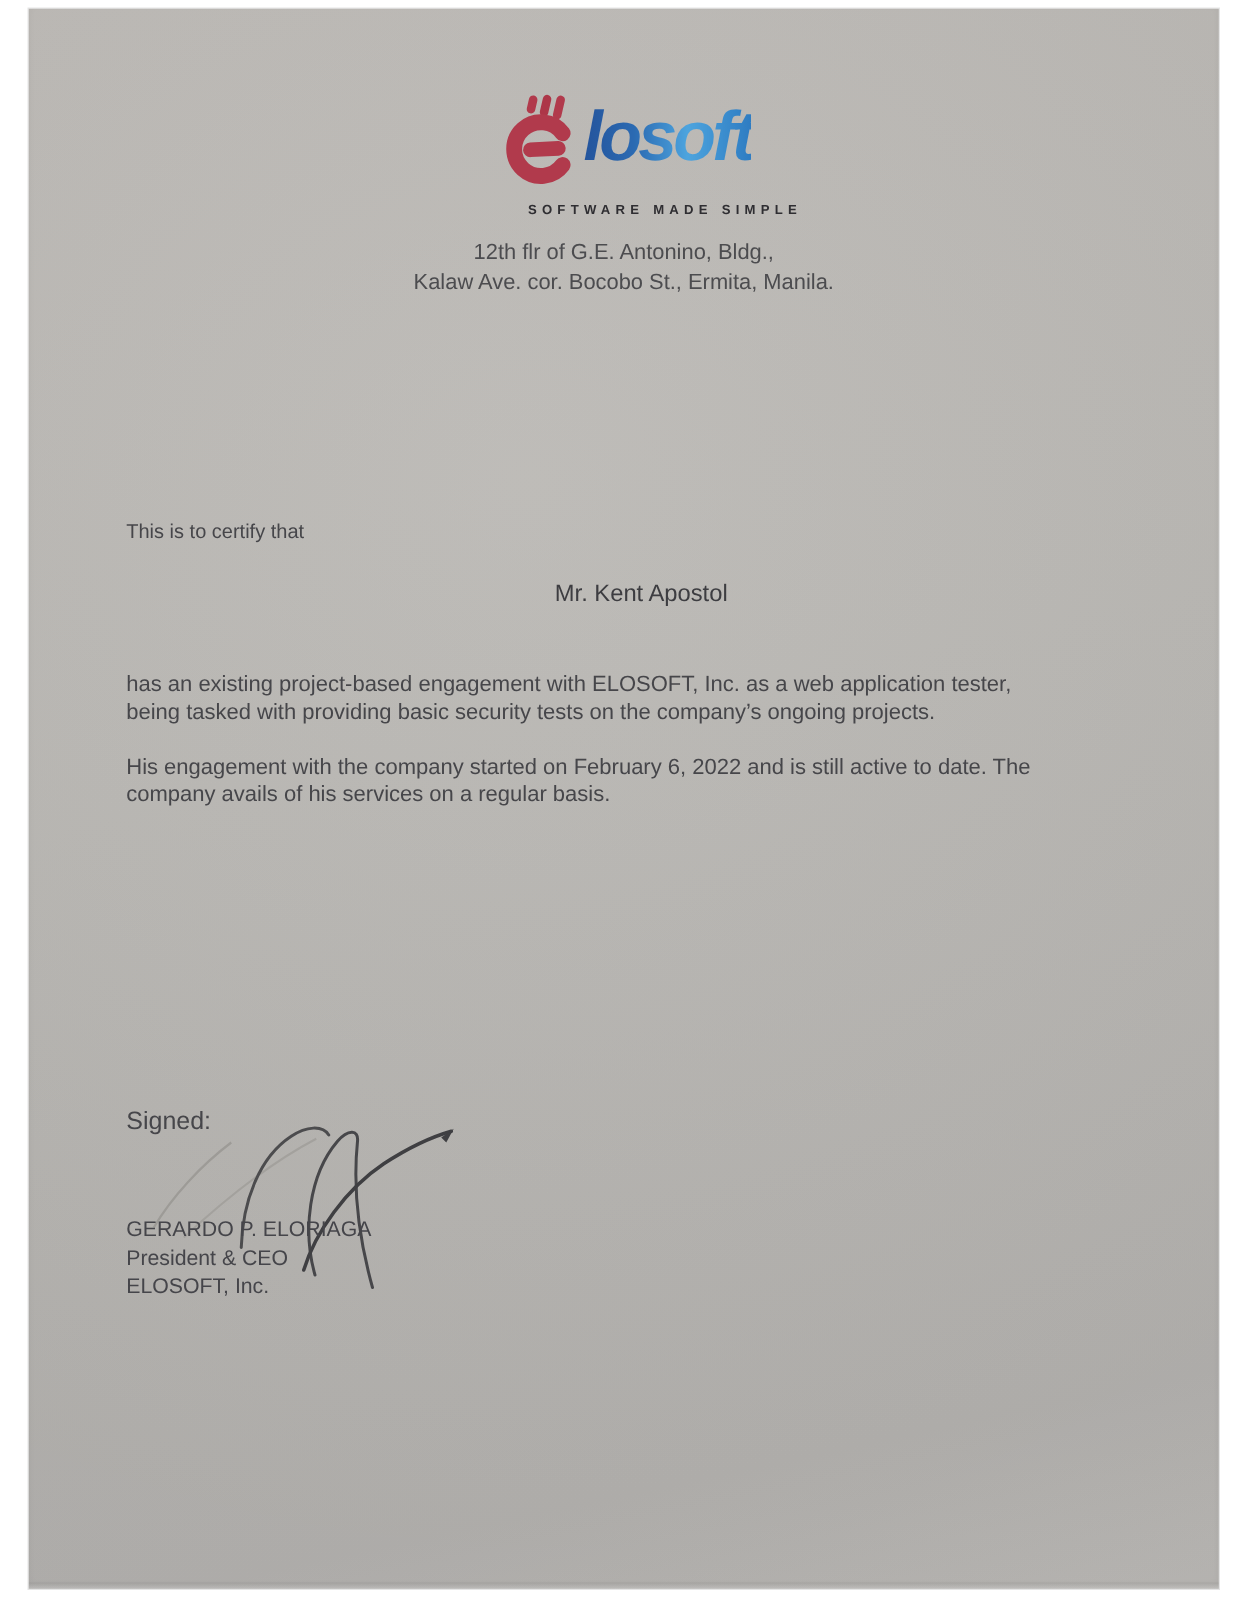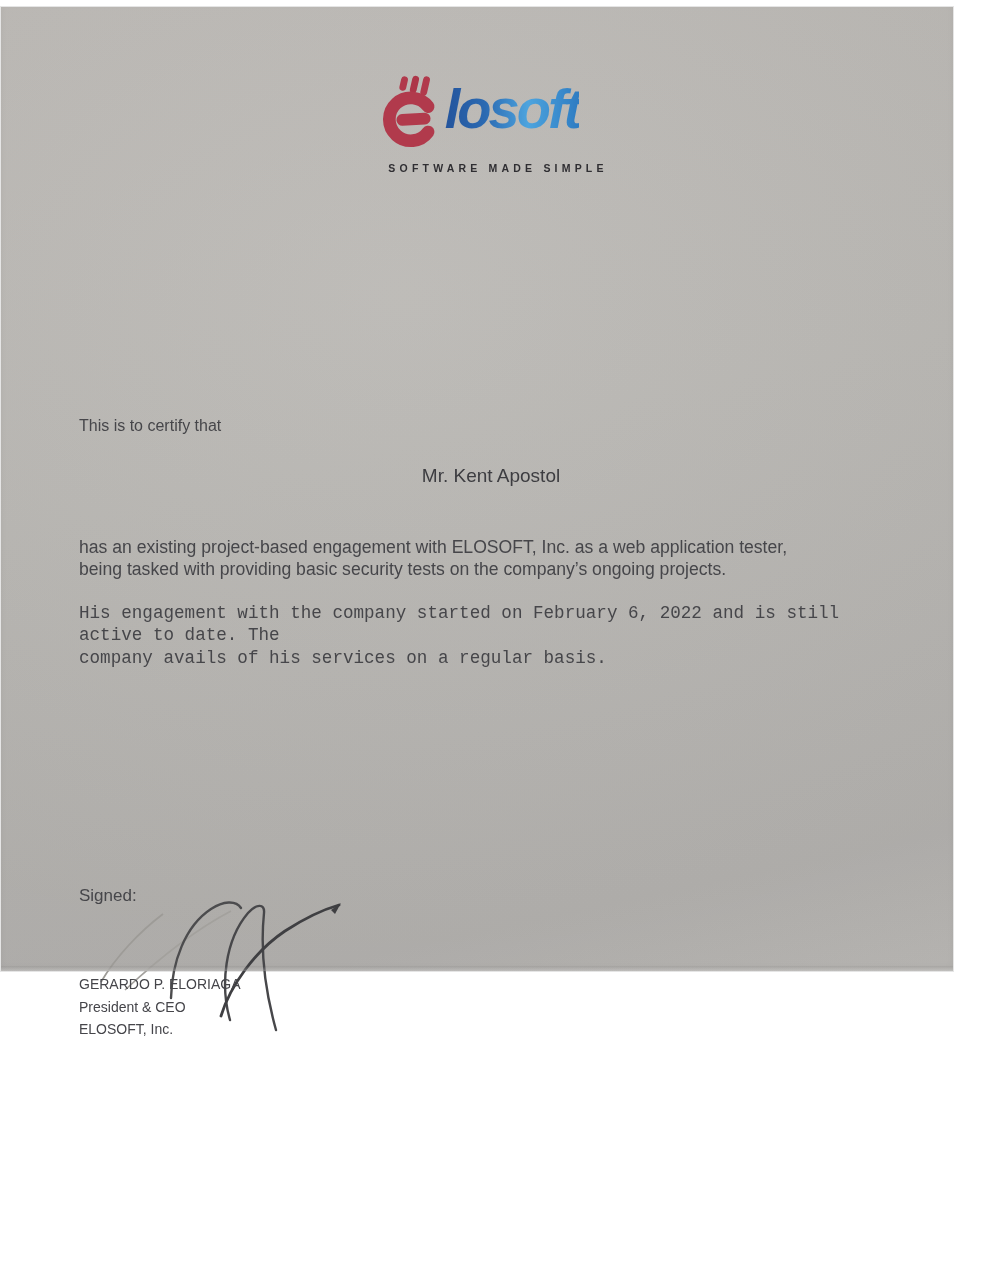--- a/index.html
+++ b/index.html
@@ -1,19 +1,19 @@
 <!DOCTYPE html>
 <html><head>
 <meta charset="utf-8">
 <style>
   html,body{margin:0;padding:0;background:#ffffff;}
   body{width:995px;height:1280px;position:relative;font-family:"Liberation Sans",sans-serif;overflow:hidden;}
 
   .photo{
-    position:absolute;left:1px;top:7px;width:952px;height:964px;
+    position:absolute;left:23px;top:7px;width:952px;height:1264px;
     background:
       radial-gradient(130% 90% at 42% 30%, rgba(255,255,255,0.07), rgba(0,0,0,0.03) 75%),
       linear-gradient(168deg,#bcb9b5 0%,#b8b6b2 45%,#b3b1ae 88%,#bab8b5 99%);
     outline:1px solid rgba(0,0,0,0.10);
     box-shadow:inset 0 -3px 6px rgba(0,0,0,0.05);
   }
   .photo::after{
     content:"";position:absolute;left:0;right:0;bottom:0;height:5px;
     background:linear-gradient(to bottom,rgba(0,0,0,0.06),rgba(255,255,255,0.25));
   }
@@ -25,58 +25,62 @@
   .logo-row{top:62px;display:flex;justify-content:center;align-items:flex-start;width:100%;}
   .logo-mark{width:74px;height:80px;margin-right:-4px;margin-top:2px;flex:0 0 auto;}
   .logo-word{
     font-size:56px;line-height:80px;font-weight:bold;font-style:italic;
     letter-spacing:-3px;
     background:linear-gradient(90deg,#24549c 0%,#2b6ab2 30%,#4da4de 62%,#2e7cc2 100%);
     -webkit-background-clip:text;background-clip:text;color:transparent;
   }
   .logo-tagline{
     top:155px;font-size:10.5px;font-weight:bold;letter-spacing:4.2px;
-    color:#2f2e32;text-align:center;width:100%;padding-left:42px;box-sizing:border-box;
+    color:#2f2e32;text-align:center;width:100%;padding-left:42px;box-sizing:border-box;margin-left:12px;
   }
 
   .address{top:183px;font-size:17.5px;line-height:23.5px;color:#4c4c4f;}
   .doc-title{top:276px;font-size:19.5px;font-weight:bold;letter-spacing:0.2px;color:#3a3a3d;}
 
   .intro{top:410px;left:78px;font-size:16px;color:#46464a;}
   .subject-name{top:458px;font-size:19px;color:#3d3d41;transform:translateX(14px);}
 
   .para{left:78px;right:58px;font-size:17.6px;line-height:22.4px;color:#46464a;white-space:pre-line;}
   .para1{top:529px;}
-  .para2{top:595px;font-family:Liberation Mono, monospace;}
+  .para2{top:595px;}
   .para3{top:661px;}
 
-  .signed-label{top:879px;left:78px;font-size:17px;color:#46464a;}
+  .signed-label{top:879px;left:78px;font-size:20px;color:#46464a;}
   .signature-svg{top:883px;left:68px;width:288px;height:148px;}
 
-  .signatory{top:966px;left:78px;font-size:14px;line-height:22.5px;color:#45454a;}
+  .signatory{top:966px;left:78px;font-size:17px;line-height:22.5px;color:#45454a;}
 </style>
 </head>
 <body>
 
 <div class="photo">
 
   <div class="abs logo-row">
     <svg class="logo-mark" viewBox="0 0 74 82" aria-hidden="true">
       <g transform="rotate(13 40 14)">
         <rect x="25" y="8" width="7" height="15" rx="3.5" fill="#b13a4c"></rect>
         <rect x="36" y="5" width="7" height="18" rx="3.5" fill="#ad3648"></rect>
         <rect x="47" y="3" width="7" height="20" rx="3.5" fill="#b13a4c"></rect>
       </g>
       <path d="M 53.5 62.5 A 22 22 0 1 1 53.5 36.5" fill="none" stroke="#b13a4c" stroke-width="13" stroke-linecap="round"></path>
       <rect x="21" y="43.5" width="35" height="12" rx="6" fill="#b13a4c" transform="rotate(-3 38 49)"></rect>
     </svg>
     <span class="logo-word">losoft</span>
   </div>
   <div class="abs logo-tagline">SOFTWARE MADE SIMPLE</div>
 
+  <div class="abs center address">
+    <div>12th flr of G.E. Antonino, Bldg.,</div>
+    <div>Kalaw Ave. cor. Bocobo St., Ermita, Manila.</div>
+  </div>
 
 
   <div class="abs intro">This is to certify that</div>
   <div class="abs center subject-name">Mr. Kent Apostol</div>
 
   <div class="abs para para1">has an existing project-based engagement with ELOSOFT, Inc. as a web application tester,
 being tasked with providing basic security tests on the company’s ongoing projects.</div>
   <div class="abs para para2">His engagement with the company started on February 6, 2022 and is still active to date. The
 company avails of his services on a regular basis.</div>
 

